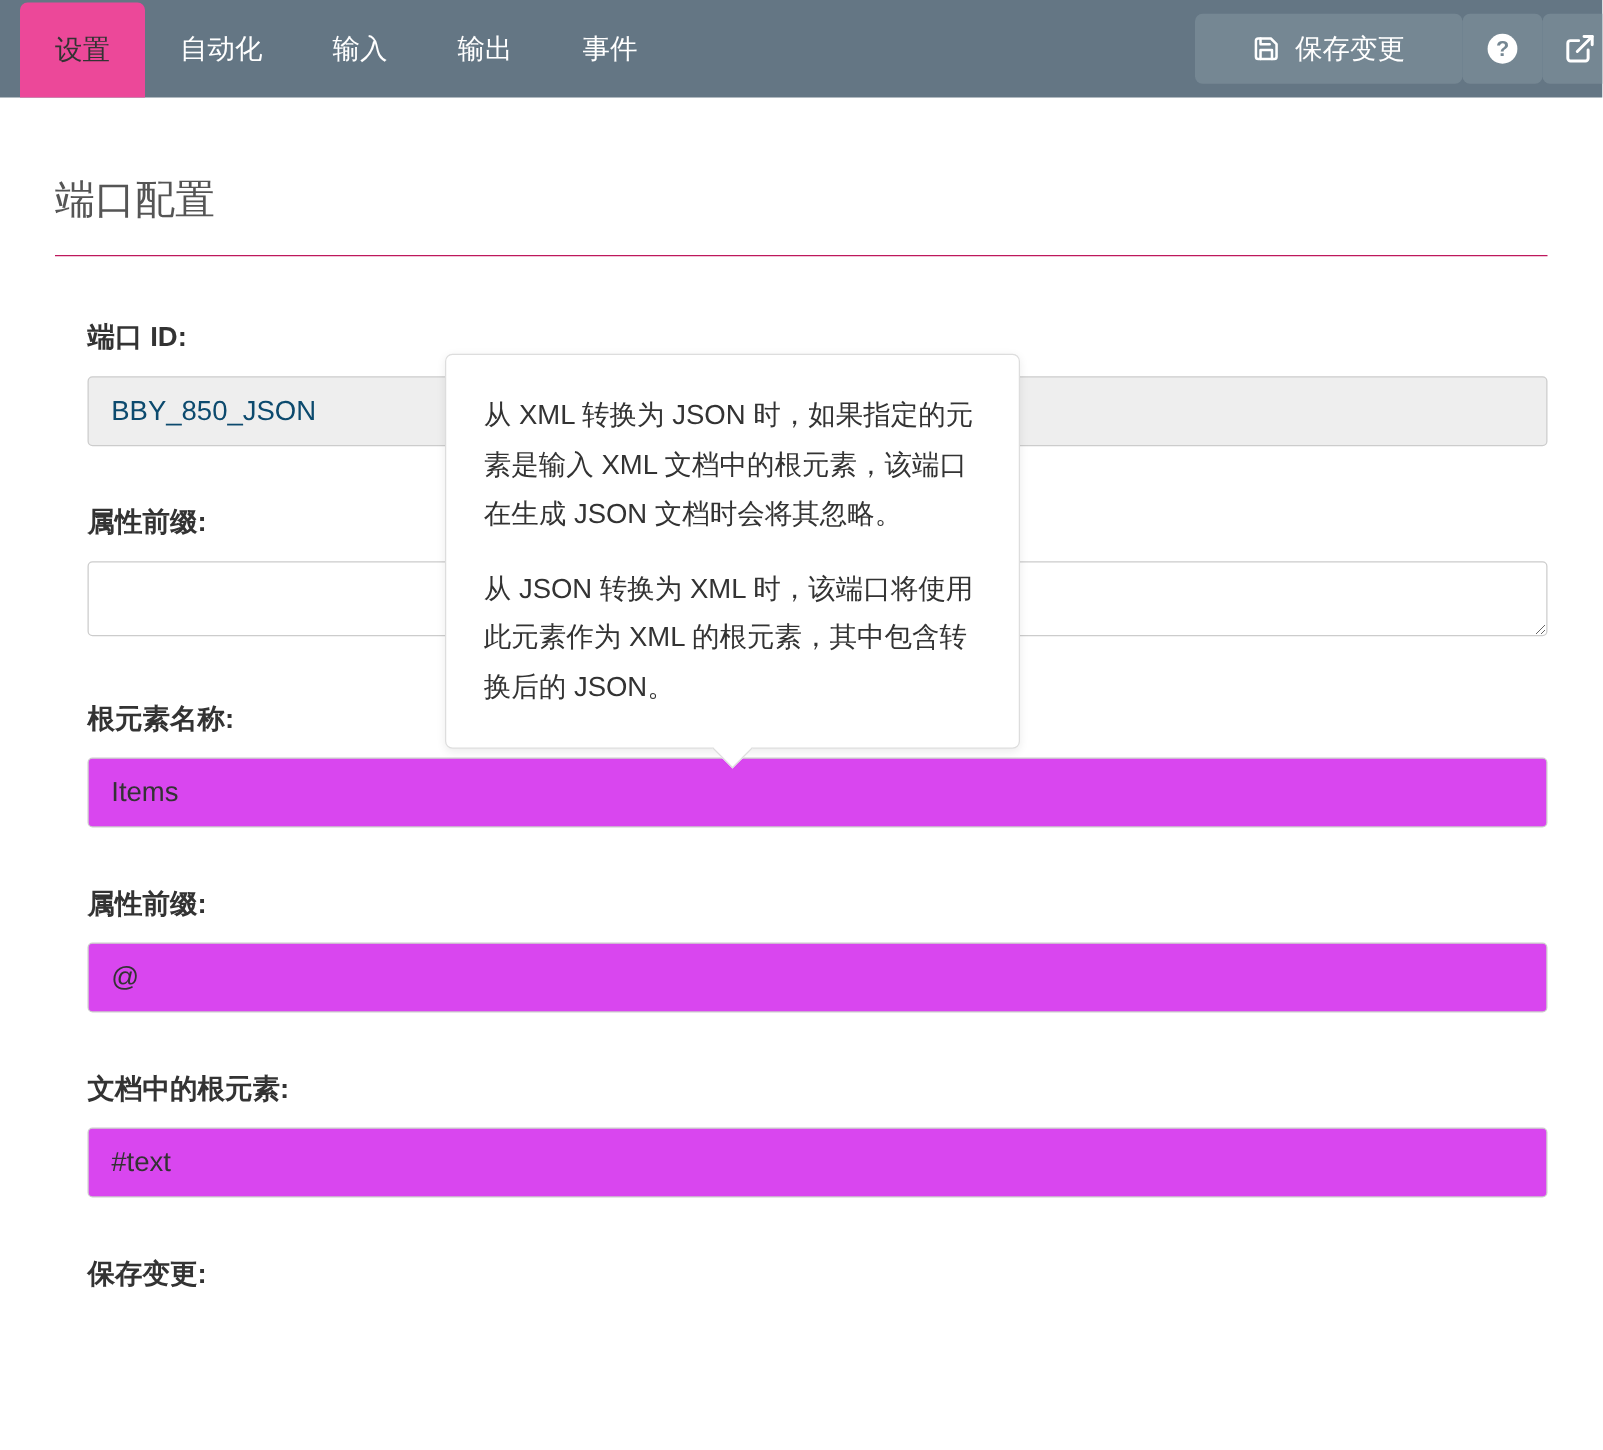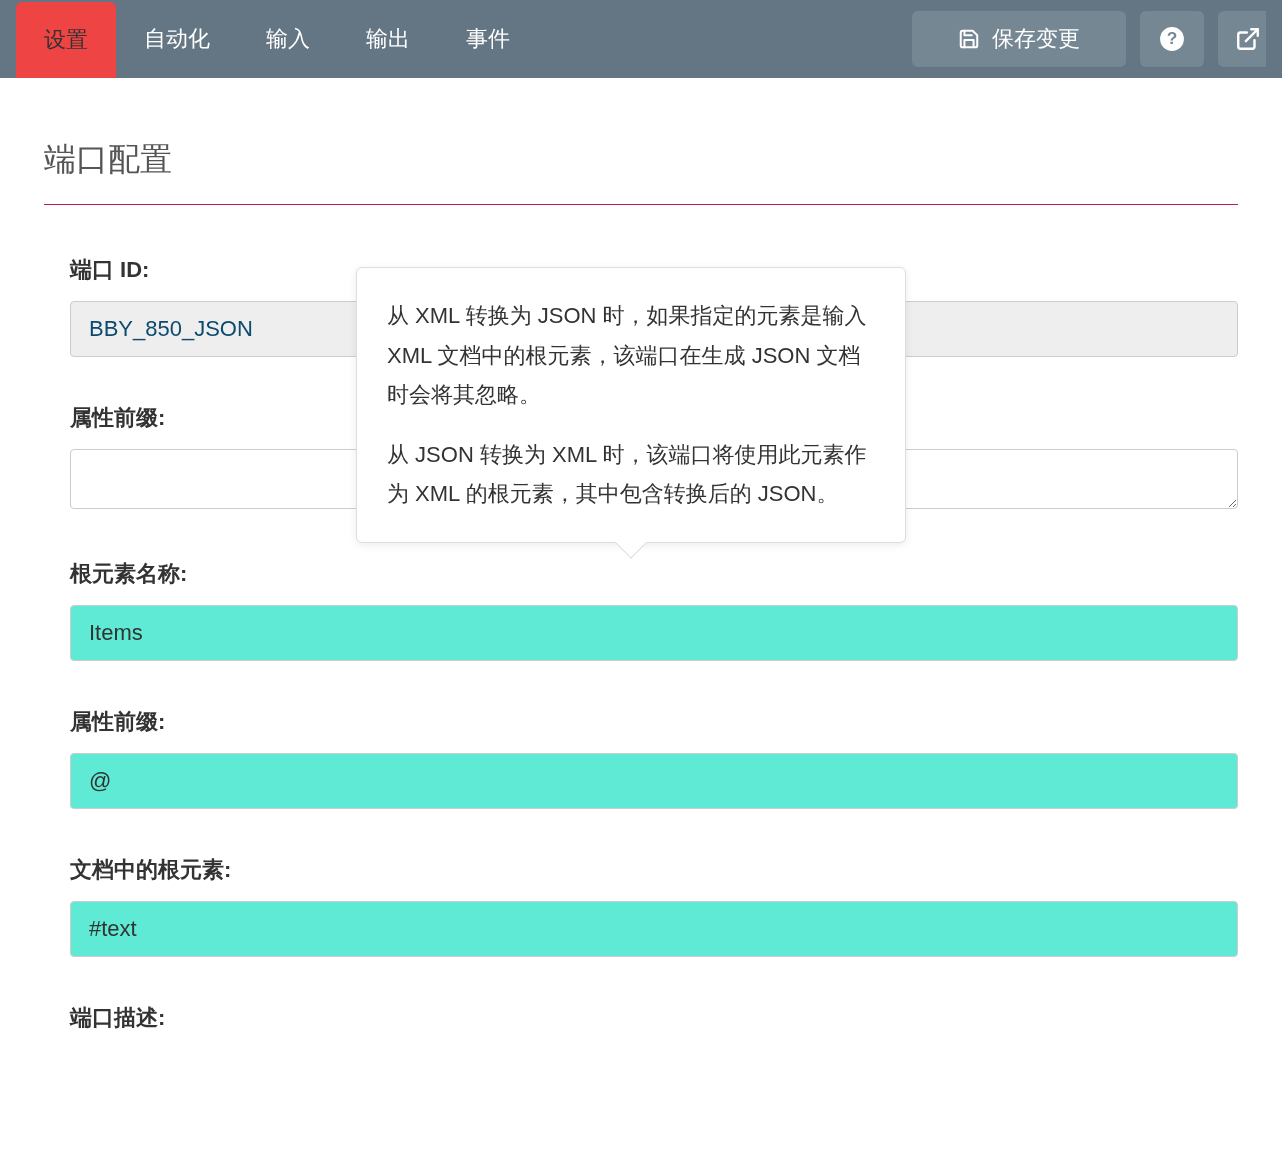--- a/index.html
+++ b/index.html
@@ -26,30 +26,29 @@
       display: flex;
       align-items: center;
       padding: 0 28px;
       font-size: 22px;
       color: #fff;
       cursor: pointer;
       border-top-left-radius: 6px;
       border-top-right-radius: 6px;
     }
     .tab.active {
-      background: #ef4444;
+      background: #ec4899;
       color: #333;
       margin-top: 2px;
     }
     .header-actions {
       margin-left: auto;
       display: flex;
       align-items: center;
-      gap: 14px;
-      padding-right: 16px;
+      padding-right: 0;
     }
     .btn-save {
       background: #758793;
       color: #fff;
       border: none;
       border-radius: 6px;
       height: 56px;
       padding: 0 46px;
       font-size: 22px;
       display: inline-flex;
@@ -100,21 +99,21 @@
       margin-bottom: 16px;
     }
     .text-input {
       width: 100%;
       height: 56px;
       padding: 0 18px;
       font-size: 22px;
       border: 1px solid #ccc;
       border-radius: 4px;
       color: #333;
-      background: #5eead4;
+      background: #d946ef;
     }
     .text-input.disabled {
       background: #eeeeee;
       color: #0c4a6e;
     }
     .textarea-input {
       width: 100%;
       height: 60px;
       padding: 10px 18px;
       font-size: 20px;
@@ -123,23 +122,23 @@
       resize: vertical;
       font-family: inherit;
     }
     .tooltip {
       position: absolute;
       background: #fff;
       border: 1px solid #ddd;
       border-radius: 6px;
       box-shadow: 0 2px 8px rgba(0,0,0,0.08);
       padding: 28px 30px;
-      width: 550px;
+      width: 460px;
       left: 356px;
-      top: 267px;
+      top: 283px;
       z-index: 10;
     }
     .tooltip p {
       font-size: 22px;
       line-height: 1.8;
       color: #333;
       margin-bottom: 20px;
     }
     .tooltip p:last-child { margin-bottom: 0; }
     .tooltip::after {
@@ -222,21 +221,21 @@
       <label class="field-label">属性前缀:</label>
       <input type="text" class="text-input" value="@" style="">
     </div>
 
     <div class="field">
       <label class="field-label">文档中的根元素:</label>
       <input type="text" class="text-input" value="#text" style="">
     </div>
 
     <div class="field">
-      <label class="field-label">端口描述:</label>
+      <label class="field-label">保存变更:</label>
     </div>
 
   </div>
 </div>
 
 <div class="tooltip">
   <p>从 XML 转换为 JSON 时，如果指定的元素是输入 XML 文档中的根元素，该端口在生成 JSON 文档时会将其忽略。</p>
   <p>从 JSON 转换为 XML 时，该端口将使用此元素作为 XML 的根元素，其中包含转换后的 JSON。</p>
 </div>
 

